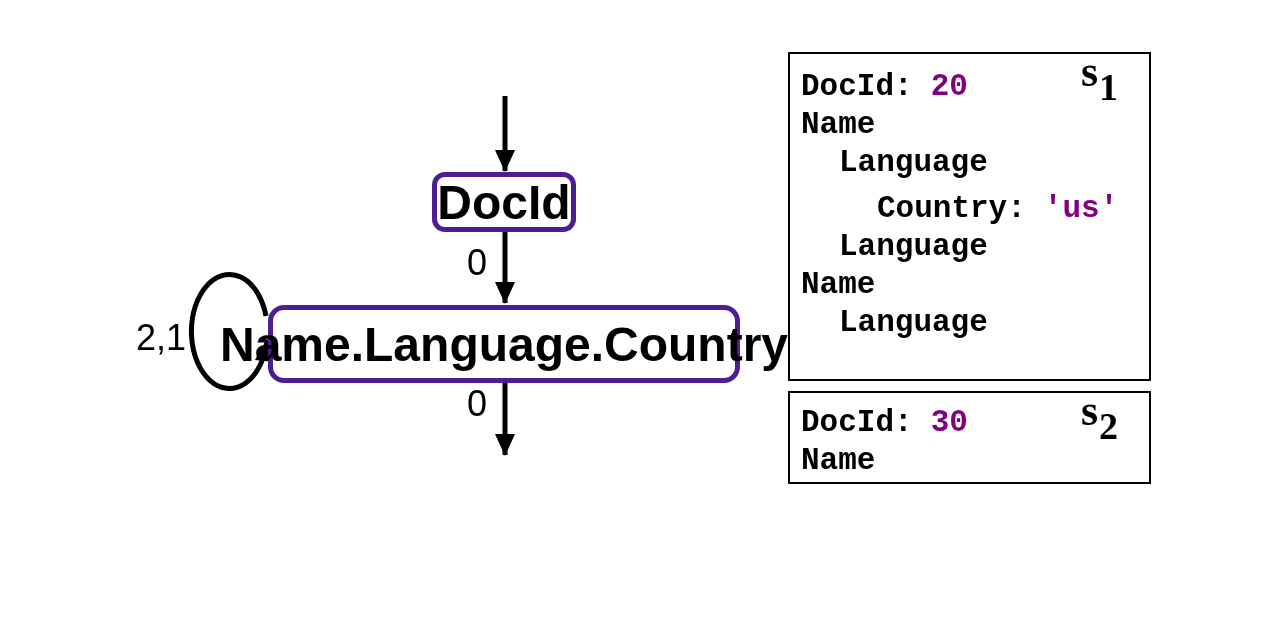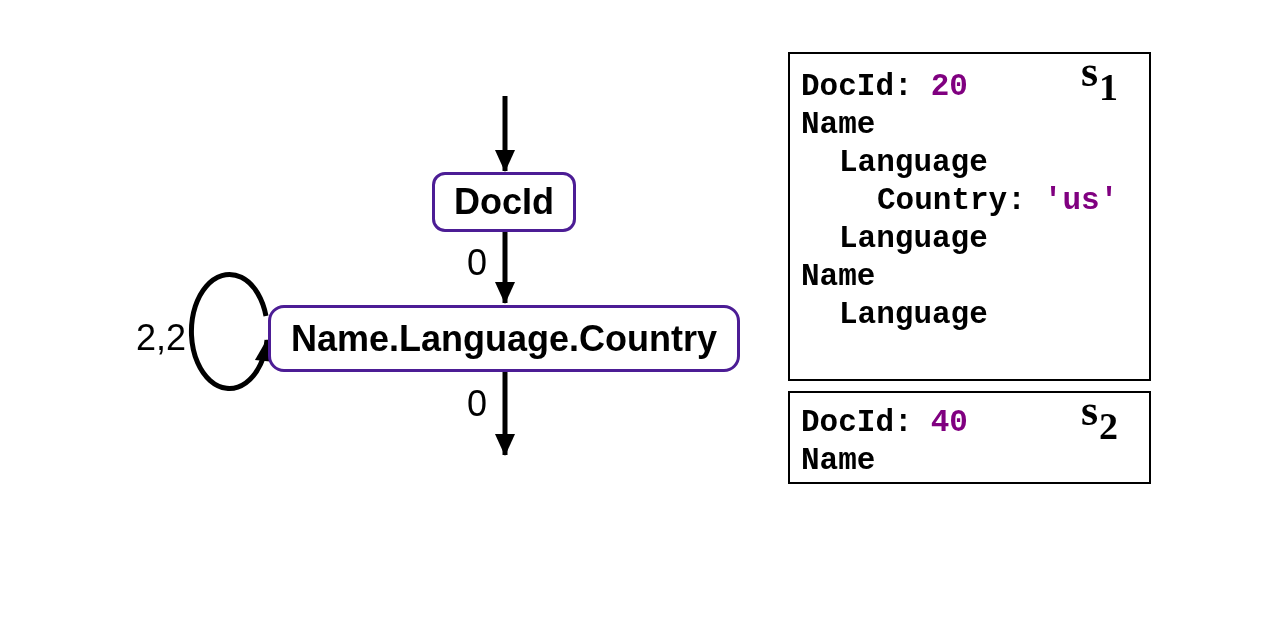--- a/index.html
+++ b/index.html
@@ -18,39 +18,39 @@
   
   #arrow-layer {
     position: absolute;
     left: 0; top: 0;
     width: 1268px; height: 632px;
     pointer-events: none;
   }
   .state-node {
     position: absolute;
     box-sizing: border-box;
-    border: 3px solid #4c1d95;
+    border: 5px solid #4c1d95;
     background: #ffffff;
     display: flex;
     align-items: center;
     justify-content: center;
     font-family: "Liberation Sans", sans-serif;
     font-weight: bold;
-    font-size: 36px;
+    font-size: 48px;
     color: #000;
     white-space: nowrap;
   }
   #docid-state-node {
     left: 432px; top: 172px;
     width: 144px; height: 60px;
     border-radius: 13px;
   }
   #country-state-node {
     left: 268px; top: 305px;
-    width: 472px; height: 67px;
+    width: 472px; height: 78px;
     border-radius: 16px;
   }
   .edge-label {
     position: absolute;
     font-family: "Liberation Sans", sans-serif;
     font-size: 36px;
     color: #000;
     transform: translate(-50%, -50%);
     white-space: nowrap;
   }
@@ -72,21 +72,21 @@
     color: #000;
     padding: 14px 8px 0 11px;
   }
   #record-s1-box { top: 52px;  height: 329px; }
   #record-s2-box { top: 391px; height: 93px; padding-top: 11px; }
   .mono-line {
     line-height: 38px;
     white-space: pre;
   }
   .indent-1 { padding-left: 38px; }
-  .indent-2 { padding-left: 76px; }
+  .indent-2 { padding-left: 76px; margin-top: 8px; }
   .mval { color: var(--val-color, #800080); }
   .mval:not(:empty) { margin-left: 18px; }
 
   .s-label {
     position: absolute;
     top: -4px;
     right: 32px;
     line-height: 1;
     font-family: "Liberation Serif", serif;
   }
@@ -133,36 +133,36 @@
 
   <div class="state-node" id="docid-state-node">
     <span>DocId</span>
   </div>
   <div class="state-node" id="country-state-node">
     <span>Name.Language.Country</span>
   </div>
 
   <div class="edge-label" id="edge-weight-upper">0</div>
   <div class="edge-label" id="edge-weight-lower">0</div>
-  <div class="edge-label" id="self-loop-label">2,2</div>
+  <div class="edge-label" id="self-loop-label">2,1</div>
 
   <div class="record-box" id="record-s1-box">
     <div class="s-label"><span class="s-base">s</span><span class="s-sub">1</span></div>
     <div class="mono-line"><span class="mkey">DocId:</span><span class="mval">20</span></div>
     <div class="mono-line"><span class="mkey">Name</span><span class="mval"></span></div>
     <div class="mono-line indent-1"><span class="mkey">Language</span><span class="mval"></span></div>
     <div class="mono-line indent-2"><span class="mkey">Country:</span><span class="mval">'us'</span></div>
     <div class="mono-line indent-1"><span class="mkey">Language</span><span class="mval"></span></div>
     <div class="mono-line"><span class="mkey">Name</span><span class="mval"></span></div>
     <div class="mono-line indent-1"><span class="mkey">Language</span><span class="mval"></span></div>
   </div>
 
   <div class="record-box" id="record-s2-box">
     <div class="s-label"><span class="s-base">s</span><span class="s-sub">2</span></div>
-    <div class="mono-line"><span class="mkey">DocId:</span><span class="mval">40</span></div>
+    <div class="mono-line"><span class="mkey">DocId:</span><span class="mval">30</span></div>
     <div class="mono-line"><span class="mkey">Name</span><span class="mval"></span></div>
   </div>
 
   <div id="figure-caption">
     <div>Figure 5:  Automaton for assembling records from two fields, and</div>
     
   </div>
 
 </div>
 

